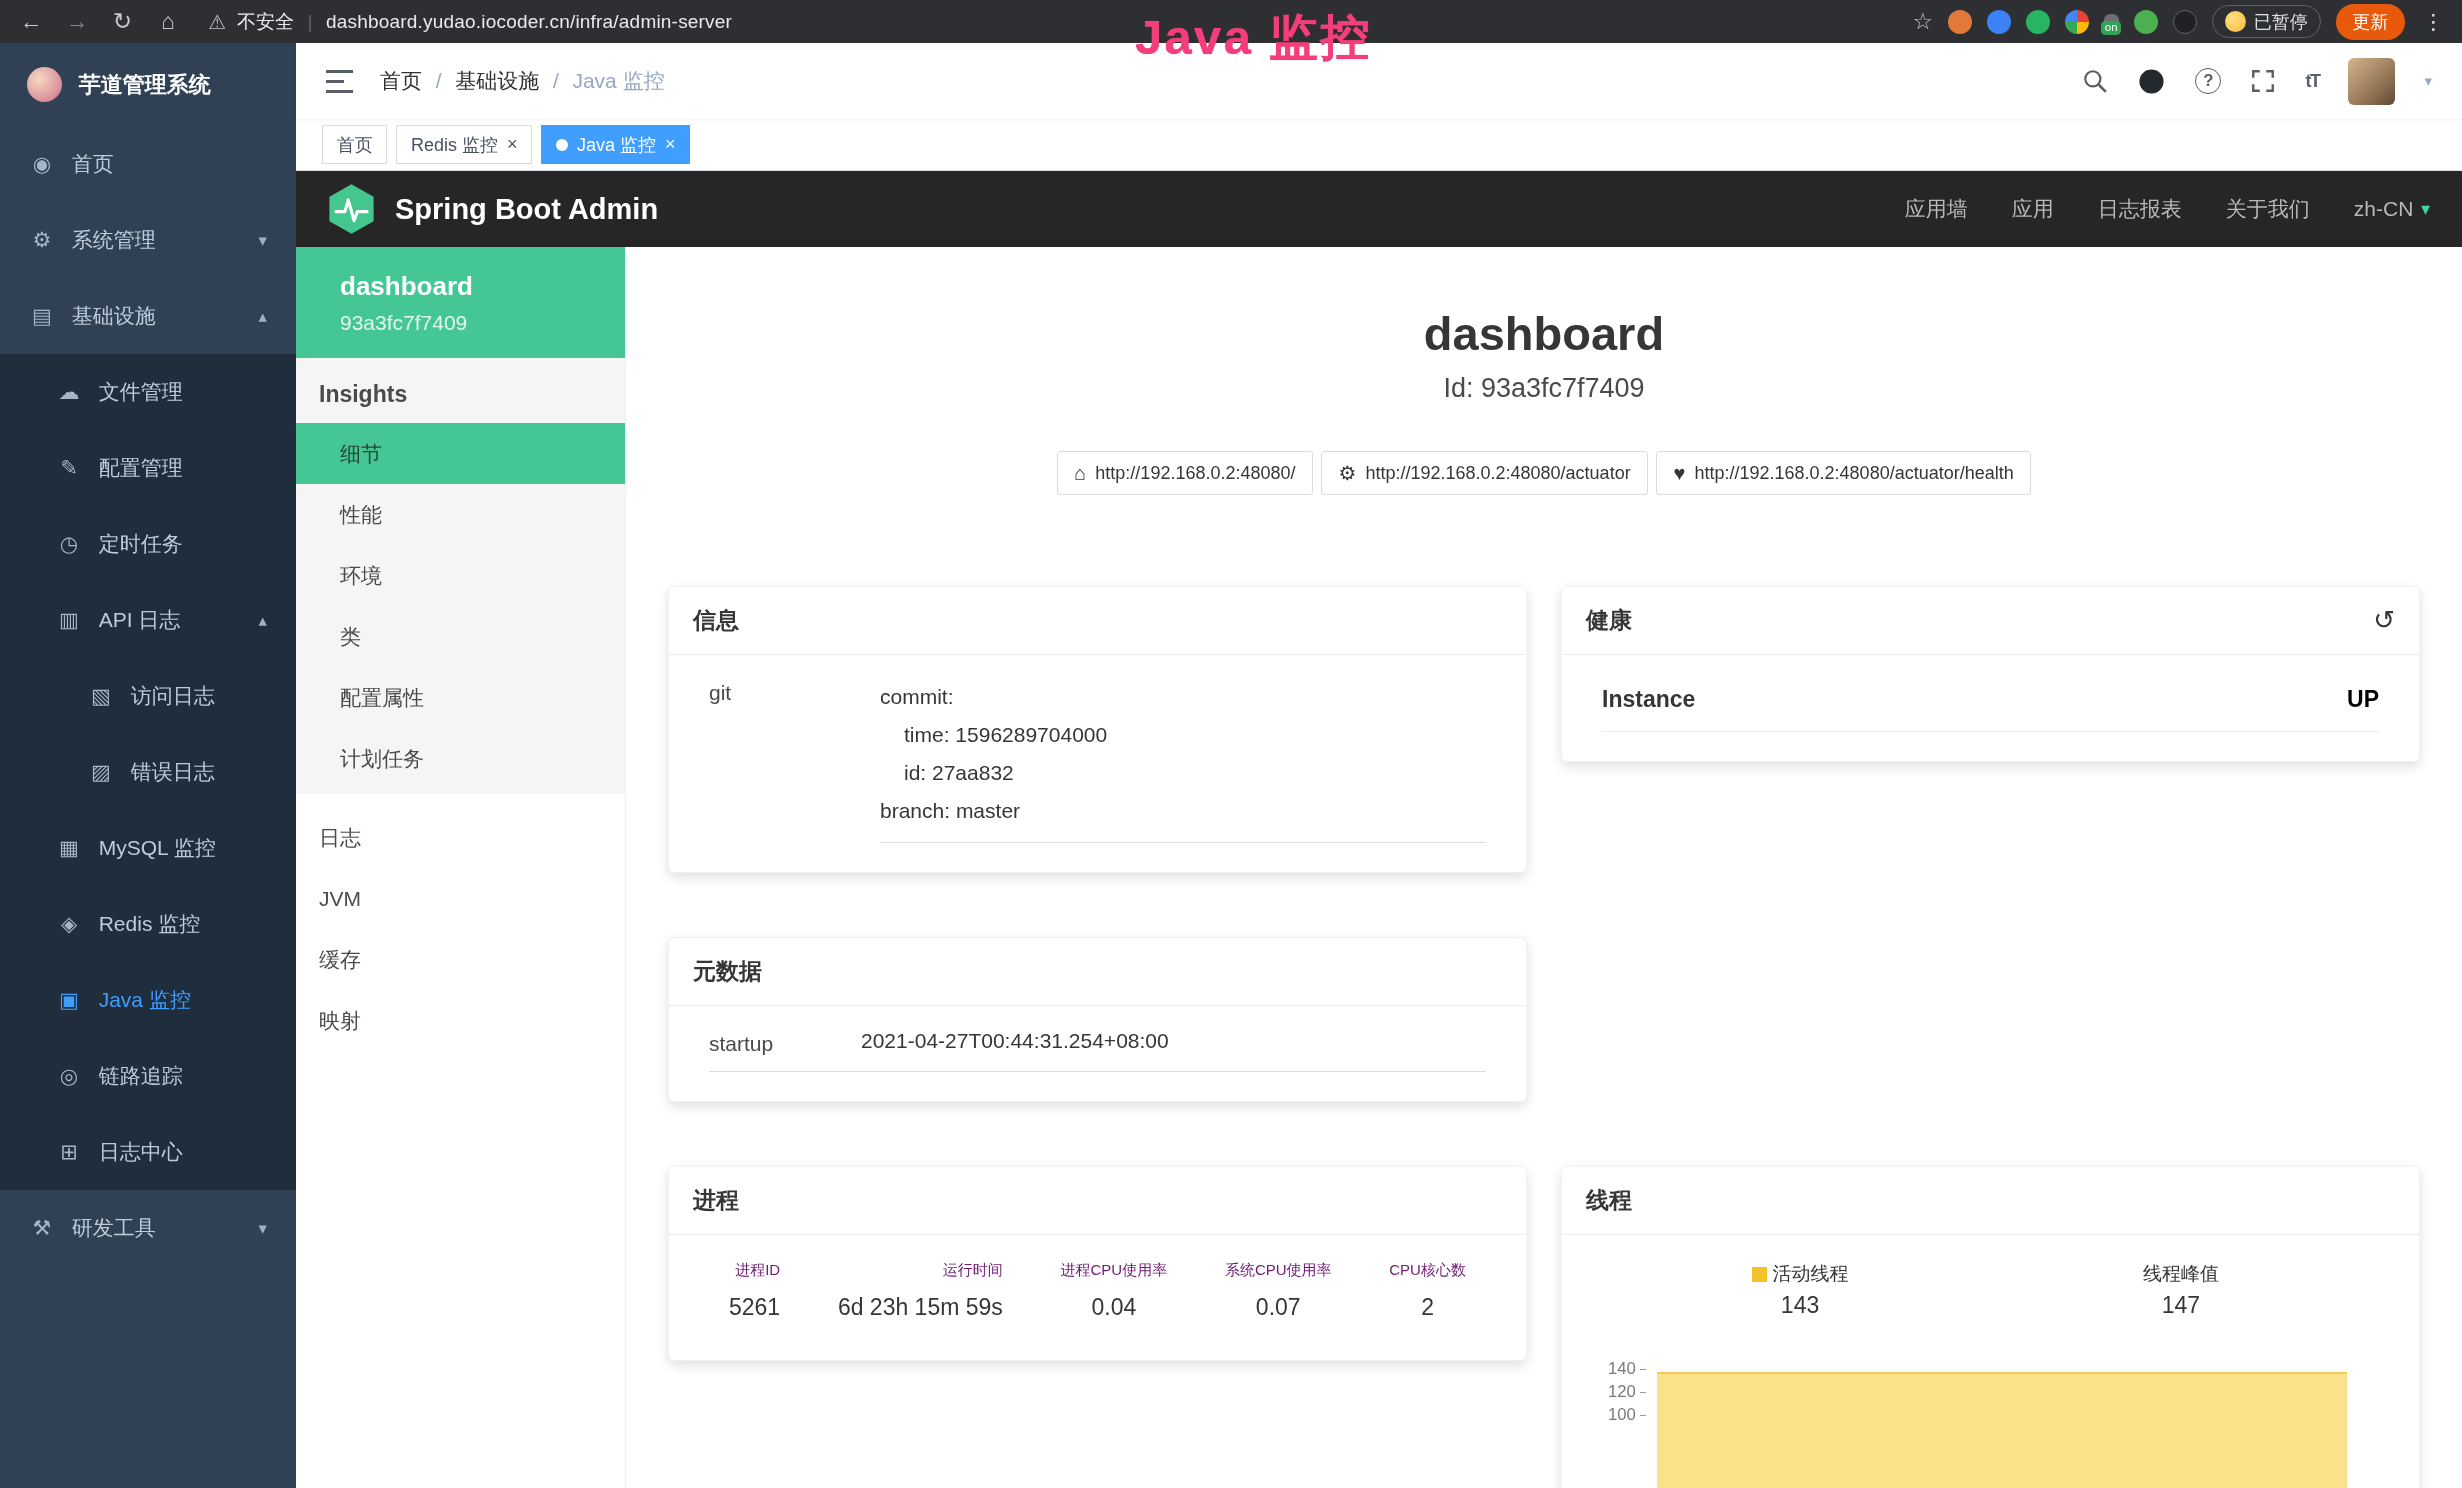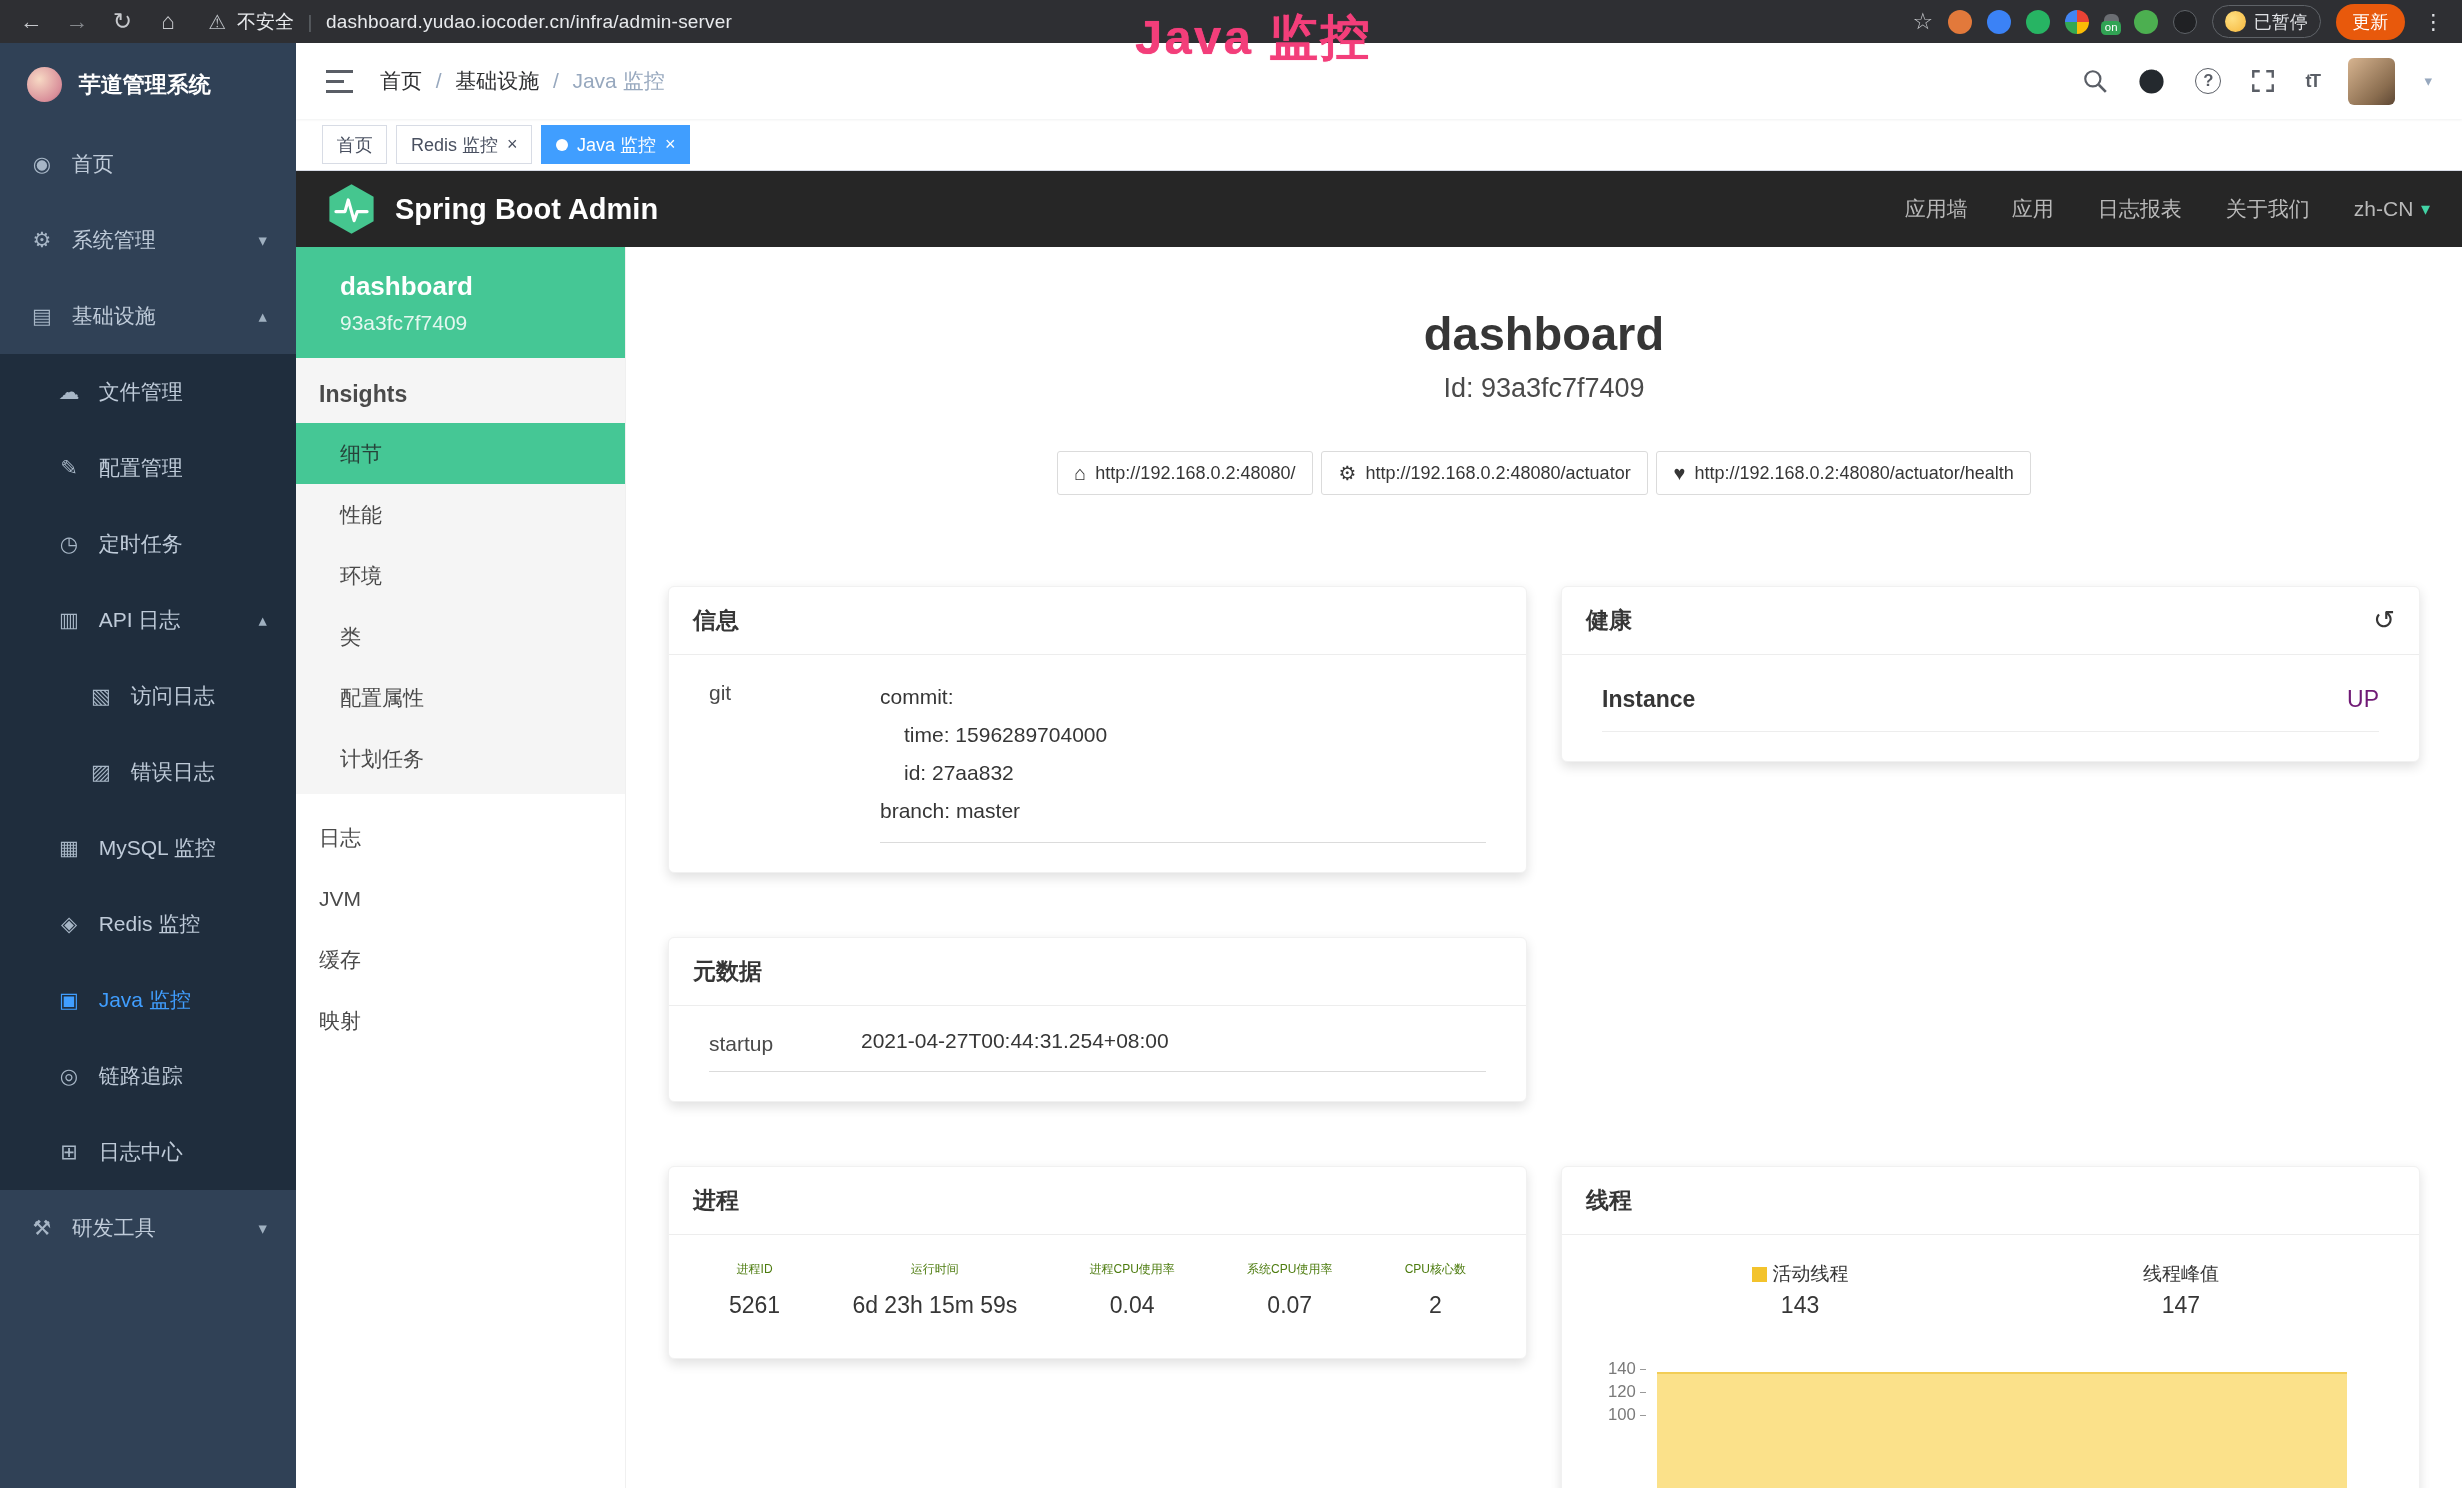--- a/index.html
+++ b/index.html
@@ -128,25 +128,25 @@
   .kv-val{flex:1;font-size:21px;color:#363636;line-height:38px;
     border-bottom:0.8px solid #dbdbdb;padding-bottom:12px;}
   .kv-val .indent{padding-left:24px;}
   .kv2{display:flex;border-bottom:0.8px solid #dbdbdb;padding-bottom:15px;}
   .kv2 .kv-key{width:152px;}
   .kv2 .kv-v{font-size:21px;color:#363636;}
 
   .health-row{display:flex;justify-content:space-between;align-items:center;
     font-size:23px;color:#363636;padding:7.6px 0 18px;border-bottom:0.8px solid #ededed;}
   .health-name{font-weight:700;}
-  .status-up{color:#701a75;font-weight:400;}
+  .status-up{color:#000000;font-weight:700;}
 
   .proc-row{display:flex;justify-content:space-between;padding:3px 20px 10.6px;}
   .proc-col{text-align:center;}
-  .proc-label{font-size:12px;color:#4d7c0f;}
+  .proc-label{font-size:15px;color:#701a75;text-align:right;}
   .proc-val{font-size:23px;color:#363636;margin-top:13.7px;}
 
   .legend-row{display:flex;padding:3px 7.6px 0;}
   .legend-col{flex:1;text-align:center;}
   .legend-label{font-size:19px;color:#363636;display:flex;align-items:center;
     justify-content:center;gap:6px;}
   .sq{width:15px;height:15px;display:inline-block;}
   .sq.yellow{background:#f3c32c;}
   .sq.blue{background:#2680d9;}
   .legend-val{font-size:23px;color:#363636;margin-top:5px;}

